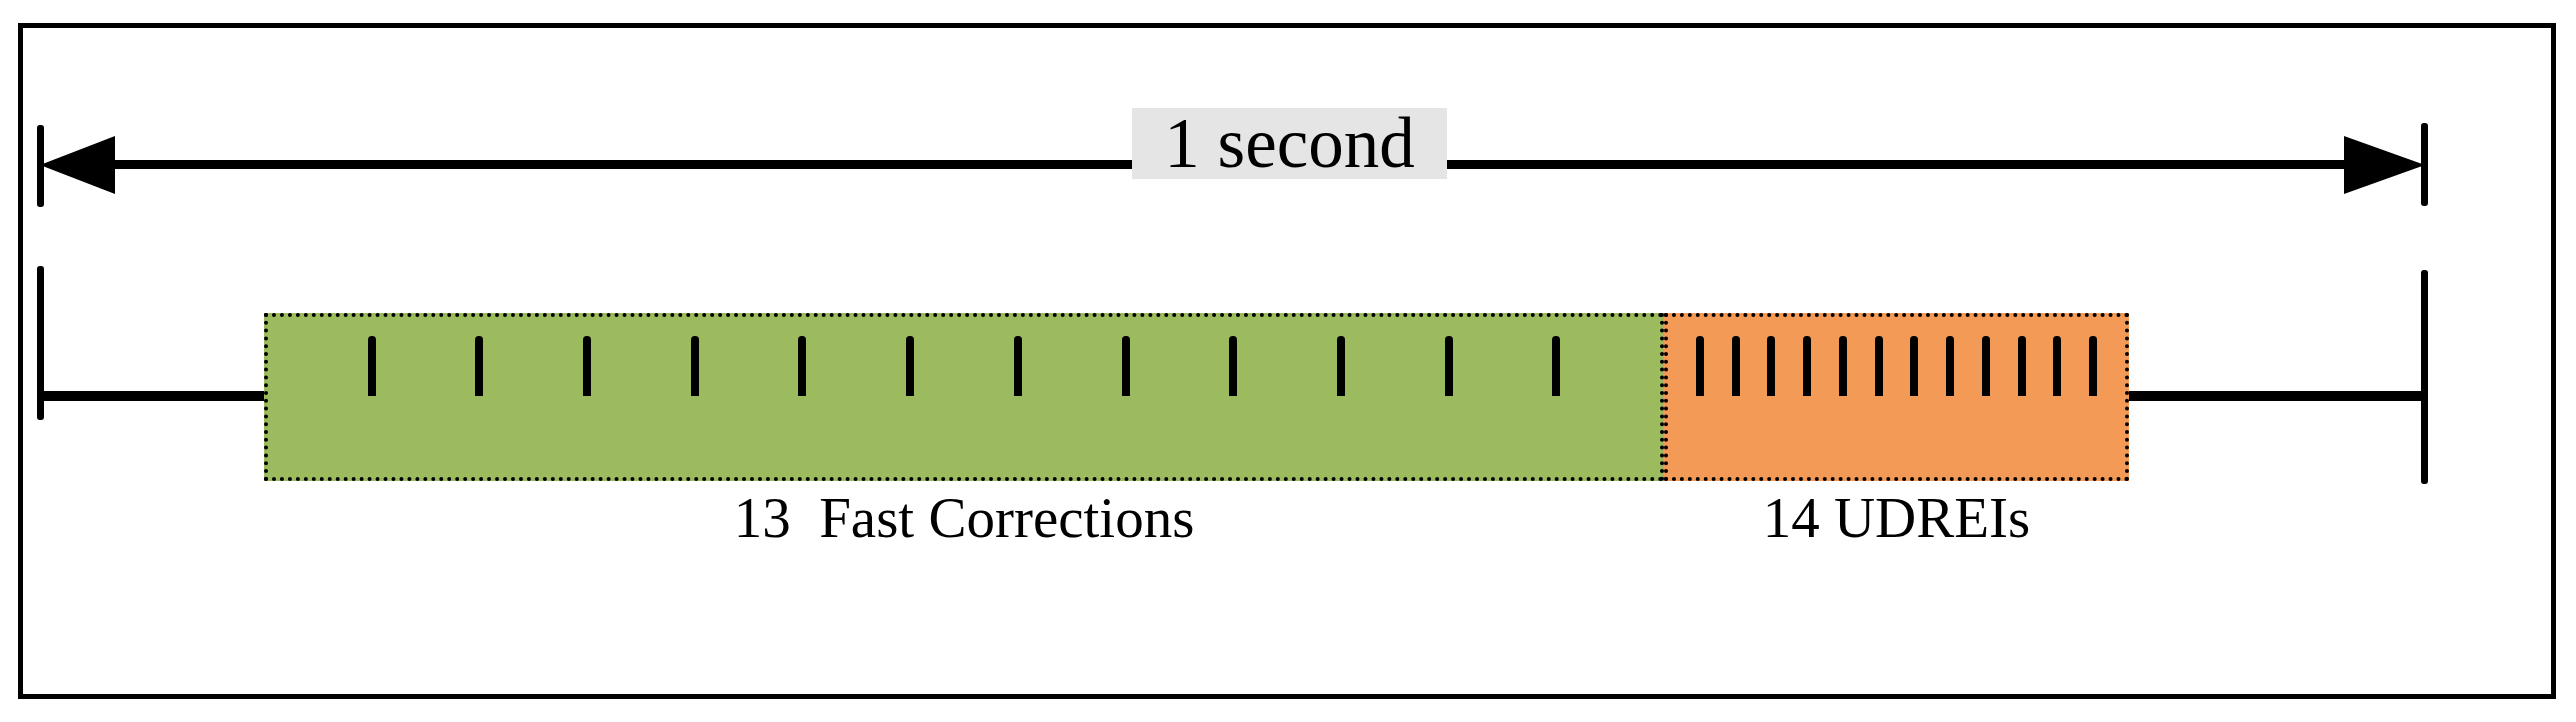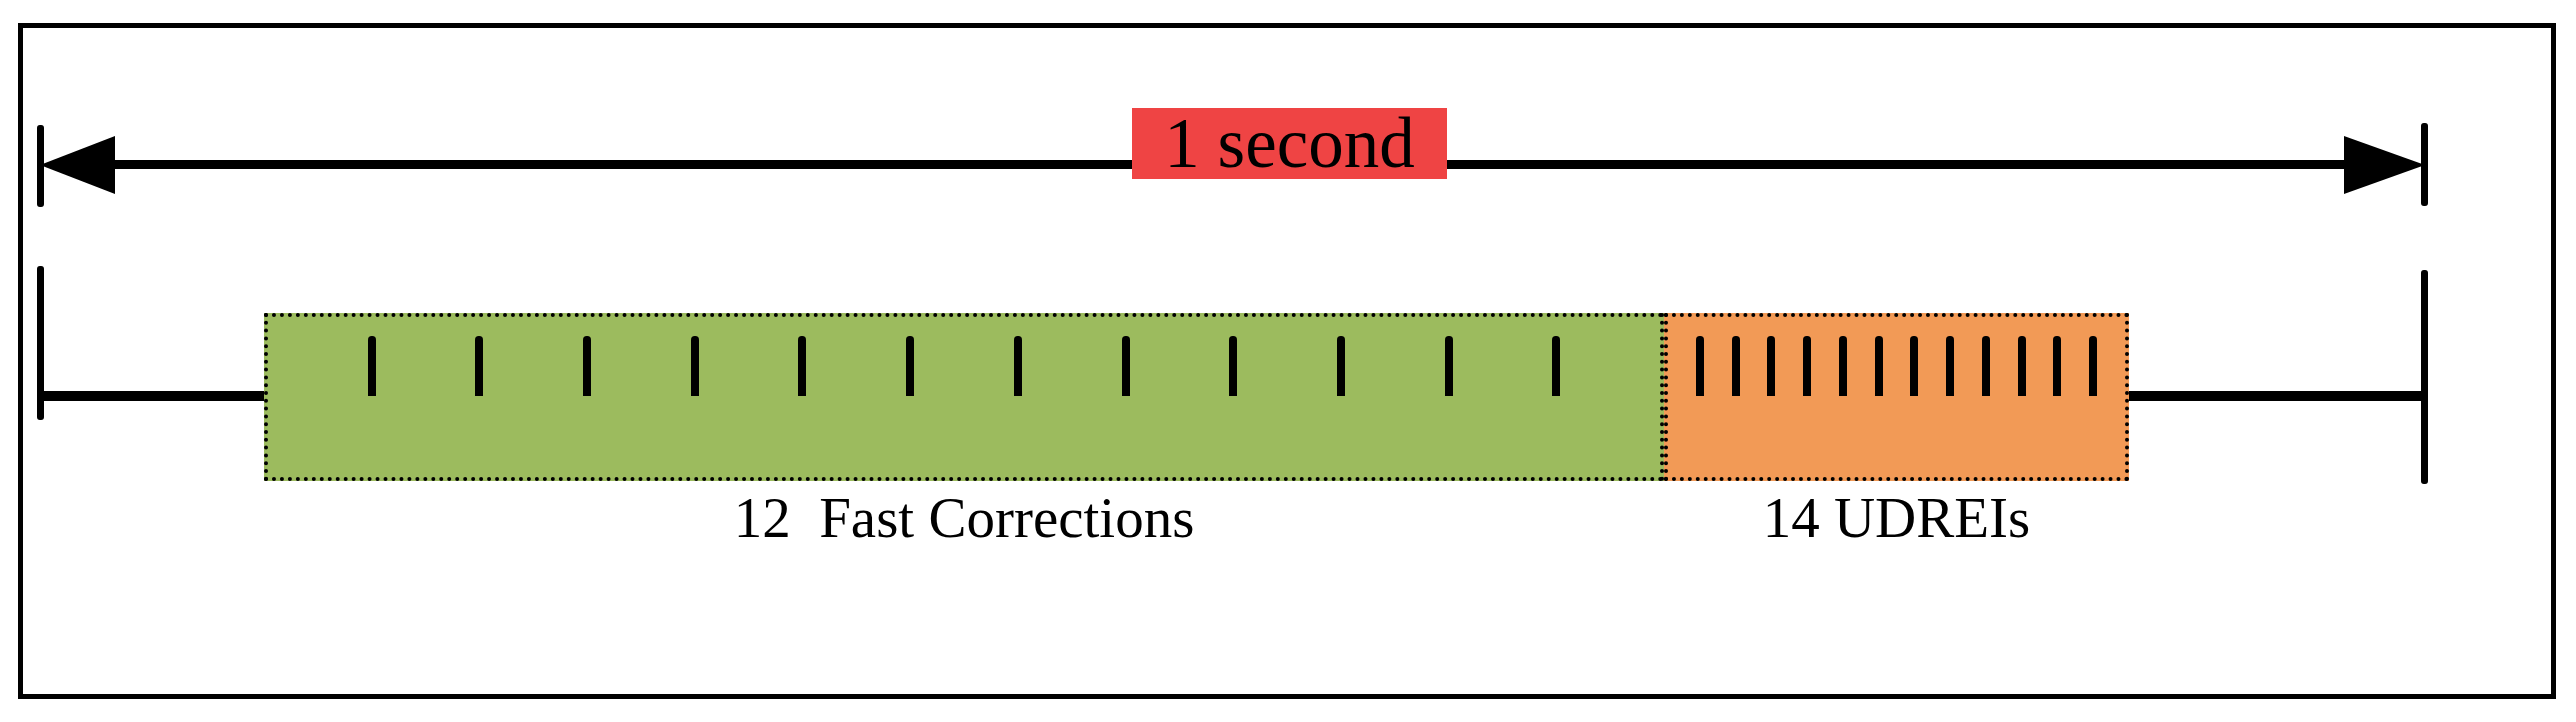--- a/index.html
+++ b/index.html
@@ -79,21 +79,21 @@
   .dim-label {
     position: absolute;
     left: 1132px;
     top: 108px;
     width: 315px;
     text-align: center;
     font-size: 71px;
     line-height: 1.0;
     color: #000000;
     white-space: nowrap;
-    background: #ef4444;
+    background: #e5e5e5;
     font-family: "Liberation Serif", "DejaVu Serif", serif;
   }
 
   
   .axis-line {
     position: absolute;
     left: 37px;
     top: 391px;
     width: 2389px;
     height: 9.5px;
@@ -207,17 +207,17 @@
       <div class="tick" style="left: 38.4615%;"></div>
       <div class="tick" style="left: 46.1538%;"></div>
       <div class="tick" style="left: 53.8462%;"></div>
       <div class="tick" style="left: 61.5385%;"></div>
       <div class="tick" style="left: 69.2308%;"></div>
       <div class="tick" style="left: 76.9231%;"></div>
       <div class="tick" style="left: 84.6154%;"></div>
       <div class="tick" style="left: 92.3077%;"></div>
     </div>
 
-  <div class="caption fast-corrections">12  Fast Corrections</div>
+  <div class="caption fast-corrections">13  Fast Corrections</div>
   <div class="caption udreis">14 UDREIs</div>
 
 </div>
 
 
 </body></html>

